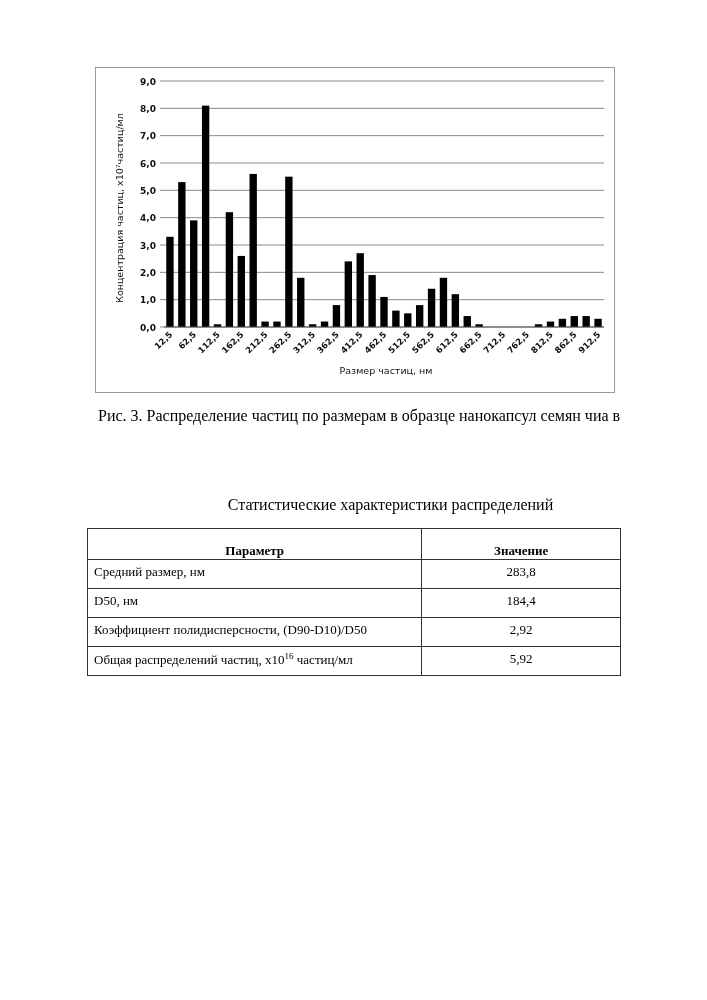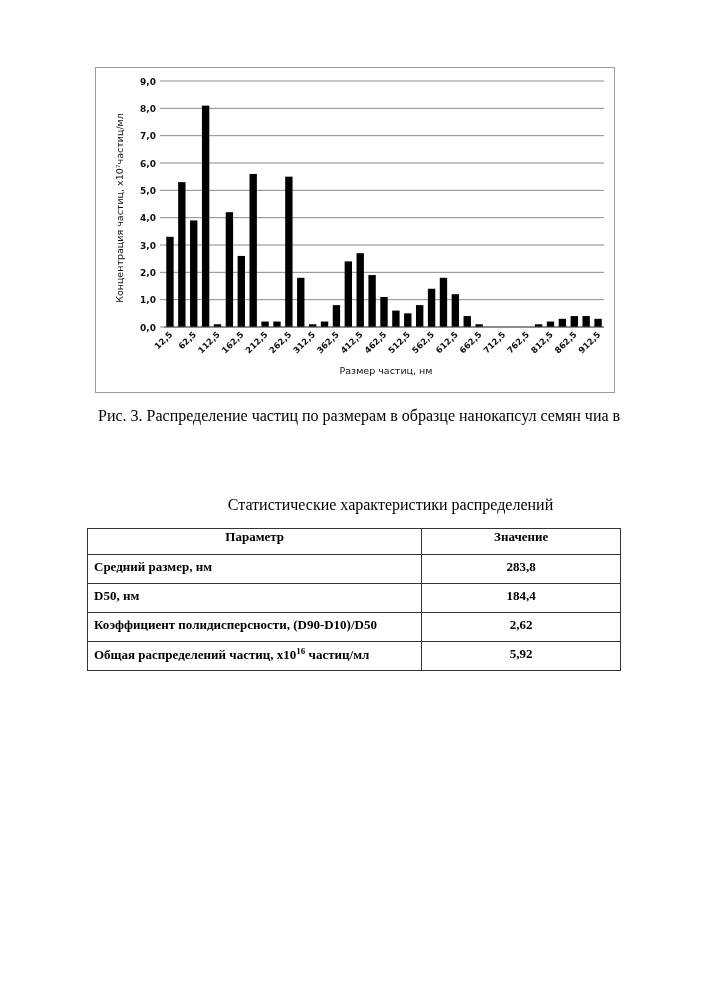--- a/index.html
+++ b/index.html
@@ -54,27 +54,26 @@
       border-collapse: collapse;
       font-size: 13px;
     }
     table.stats th, table.stats td {
       border: 1px solid #333;
       height: 29px;
       padding: 0 6px;
       vertical-align: top;
       padding-top: 4px;
       box-sizing: border-box;
-      font-weight: bold;
     }
     table.stats th {
       font-weight: bold;
       text-align: center;
       height: 26px;
-      padding-top: 0;
+      padding-top: 14px;
     }
     table.stats td.val {
       text-align: center;
     }
     table.stats col.c1 { width: 335px; }
     table.stats col.c2 { width: 199px; }
     sup { font-size: 9px; }
   </style>
 </head>
 <body>
@@ -180,20 +179,20 @@
     <tr>
       <td>Средний размер, нм</td>
       <td class="val">283,8</td>
     </tr>
     <tr>
       <td>D50, нм</td>
       <td class="val">184,4</td>
     </tr>
     <tr>
       <td>Коэффициент полидисперсности, (D90-D10)/D50</td>
-      <td class="val">2,62</td>
+      <td class="val">2,92</td>
     </tr>
     <tr>
       <td><span>Общая распределений частиц, x10</span><sup>16</sup><span> частиц/мл</span></td>
       <td class="val">5,92</td>
     </tr>
   </tbody>
 </table>
 
 </body></html>

